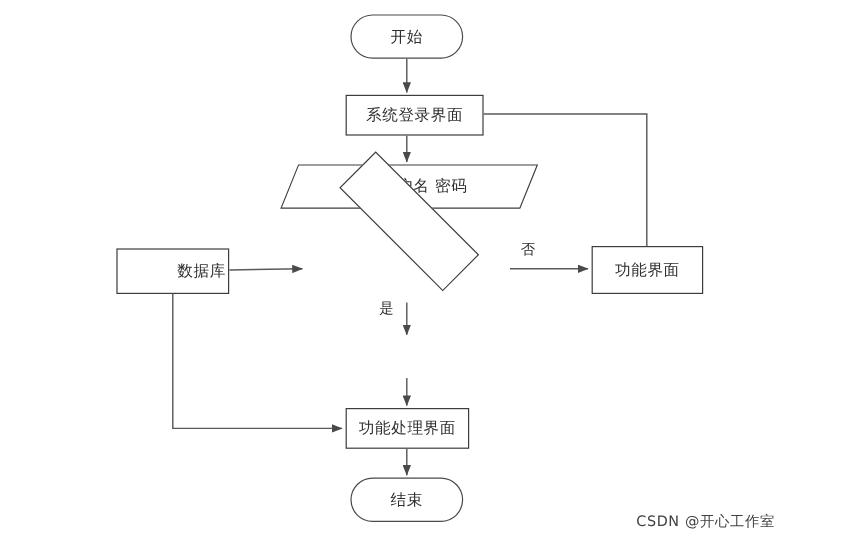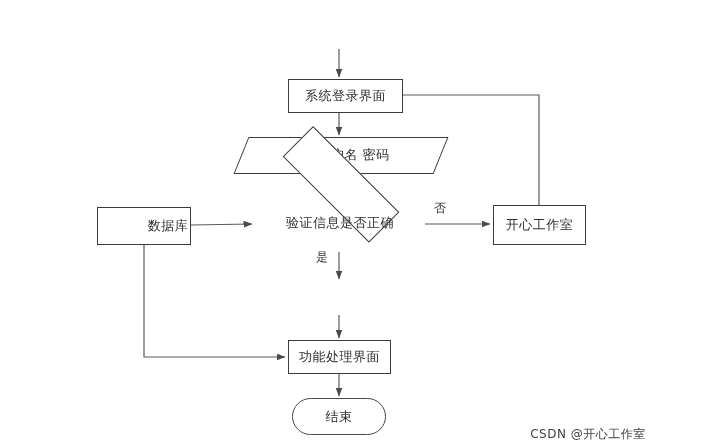--- a/index.html
+++ b/index.html
@@ -120,41 +120,43 @@
 
     <path d="M 339 252 L 339 279" stroke="#5a5a5a" stroke-width="1.2" fill="none" marker-end="url(#arrowhead)"></path>
 
     <path d="M 339 315 L 339 338" stroke="#5a5a5a" stroke-width="1.2" fill="none" marker-end="url(#arrowhead)"></path>
 
     <path d="M 144 245 L 144 357 L 285 357" stroke="#5a5a5a" stroke-width="1.2" fill="none" marker-end="url(#arrowhead)"></path>
 
     <path d="M 339 374 L 339 396" stroke="#5a5a5a" stroke-width="1.2" fill="none" marker-end="url(#arrowhead)"></path>
   </svg>
 
+  <div class="node node-terminator" id="node-start" style="left: 292px; top: 12px; width: 94px; height: 37px;">
+    <span>开始</span>
+  </div>
 
   <div class="node node-rect" id="node-login" style="left: 288px; top: 79px; width: 115px; height: 34px;">
     <span>系统登录界面</span>
   </div>
 
   <div class="node node-io" id="node-input" style="left: 241px; top: 137px; width: 198px; height: 35px;">
     <span class="io-shape"></span>
     <span>输入用户名 密码</span>
   </div>
 
   <div class="node node-rect" id="node-database" style="left: 97px; top: 207px; width: 94px; height: 38px; padding-left: 48px;">
     <span>数据库</span>
   </div>
 
   <div class="node node-decision" id="node-verify" style="left: 255px; top: 194px; width: 170px; height: 58px;">
     <span class="decision-shape"></span>
-    <span class="decision-label">验证信息是否正确</span>
   </div>
 
   <div class="node node-rect" id="node-error" style="left: 493px; top: 205px; width: 93px; height: 40px;">
-    <span>开心工作室</span>
+    <span>功能界面</span>
   </div>
 
 
   <div class="node node-rect" id="node-functionproc" style="left: 288px; top: 340px; width: 103px; height: 34px;">
     <span>功能处理界面</span>
   </div>
 
   <div class="node node-terminator" id="node-end" style="left: 292px; top: 398px; width: 94px; height: 37px;">
     <span>结束</span>
   </div>

